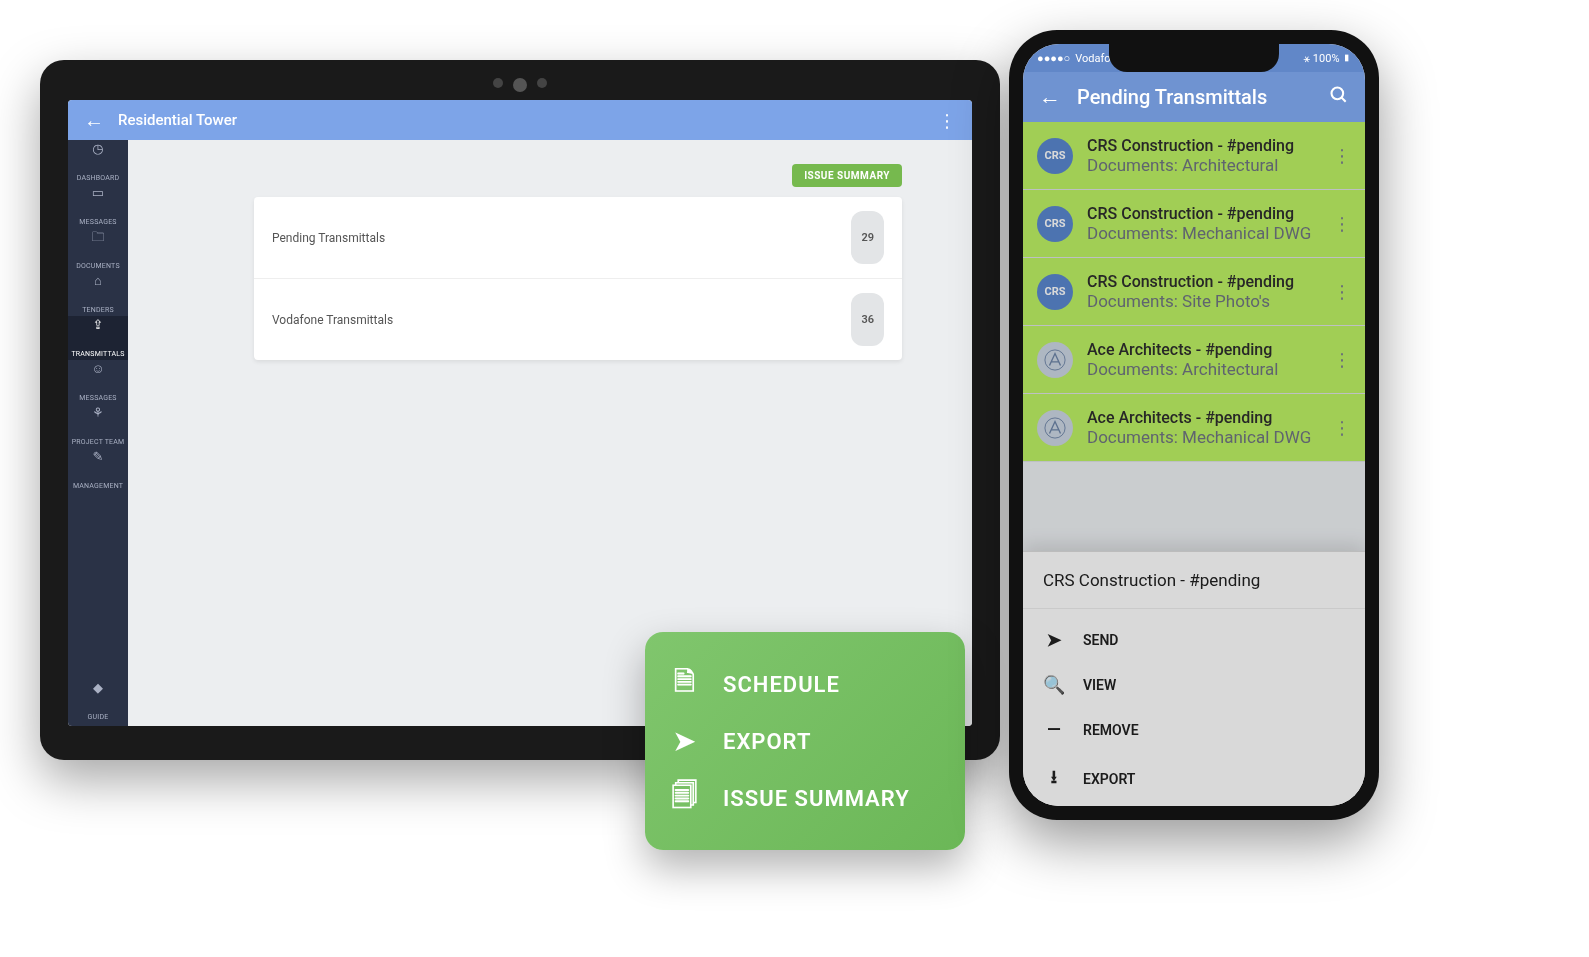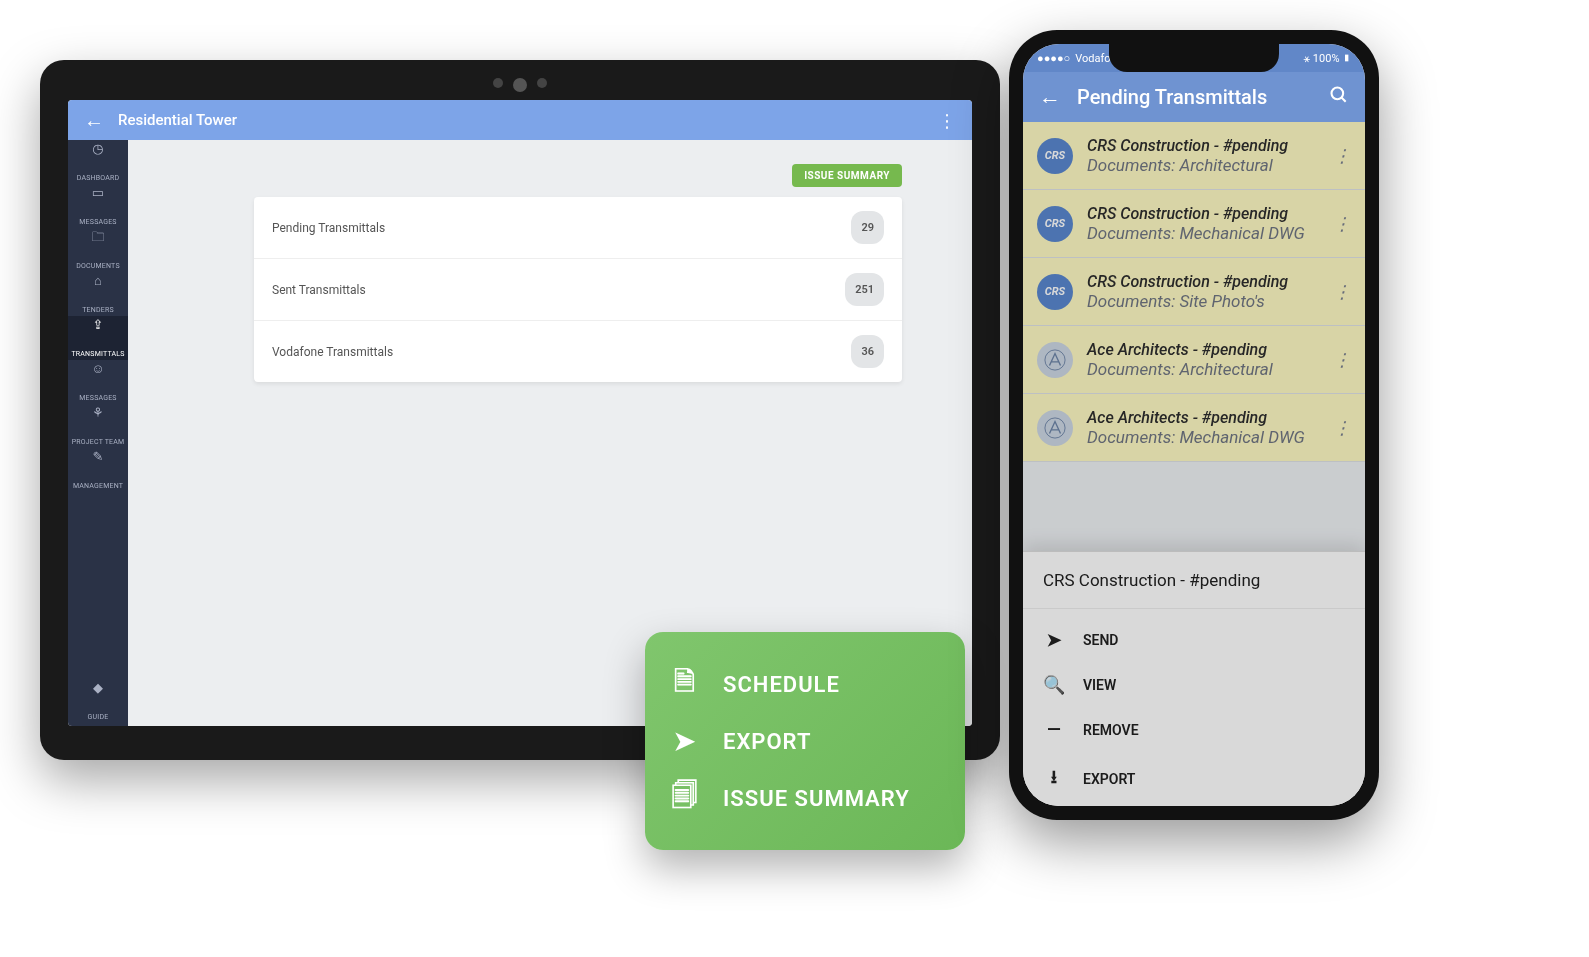--- a/index.html
+++ b/index.html
@@ -63,21 +63,21 @@
     background:#fff; border-radius:4px; box-shadow:0 2px 4px rgba(0,0,0,.08);
   }
   .row{
     display:flex; align-items:center; justify-content:space-between;
     padding:14px 18px; font-size:12px; color:#555;
     border-bottom:1px solid #eee; cursor:pointer;
   }
   .row:last-child{border-bottom:none;}
   .badge{
     background:#e3e5e7; color:#555; border-radius:12px;
-    padding:10px 10px; font-size:11px; font-weight:600;
+    padding:20px 10px; font-size:11px; font-weight:600;
   }
 
   
   .green-panel{
     position:absolute; left:645px; top:632px;
     width:320px;
     background:linear-gradient(135deg,#80c66d,#6bb757);
     border-radius:18px;
     box-shadow:0 18px 40px rgba(0,0,0,.3);
     padding:20px 24px;
@@ -121,22 +121,21 @@
     padding:12px 16px; font-size:20px; font-weight:500;
   }
   .phone-head .ph-back{font-size:22px; cursor:pointer;}
   .phone-head .ph-title{flex:1;}
   .phone-head .ph-search{font-size:20px; cursor:pointer;}
   .dim-overlay{position:absolute; inset:0; background:rgba(0,0,0,.15); pointer-events:none;}
   .phone-list{flex:1; overflow:hidden; background:#eef1f4;}
   .plist-item{
     display:flex; align-items:center; gap:14px;
     padding:14px 14px; border-bottom:1px solid #dfe2e6; position:relative;
-    background:#fef9c3;
-    font-style:italic;
+    background:#bef264;
   }
   .plist-item .avatar{
     width:36px; height:36px; border-radius:50%;
     display:flex; align-items:center; justify-content:center;
     color:#fff; font-weight:700; font-size:11px;
   }
   .avatar.crs{background:#5a88cf;}
   .avatar.ace{background:#cdd7e4;}
   .avatar.ace svg{width:22px;height:22px;}
   .pinfo{flex:1; min-width:0;}
@@ -216,24 +215,20 @@
       <div class="content">
         <div class="summary-row">
           <button class="btn-issue">ISSUE SUMMARY</button>
         </div>
         <div class="card" id="trans-card">
             <div class="row">
               <span>Pending Transmittals</span>
               <span class="badge">29</span>
             </div>
             <div class="row">
-              <span>Sent Transmittals</span>
-              <span class="badge">251</span>
-            </div>
-            <div class="row">
               <span>Vodafone Transmittals</span>
               <span class="badge">36</span>
             </div>
           </div>
       </div>
     </div>
   </div>
 </div>
 
 <div class="green-panel" id="green-panel">

